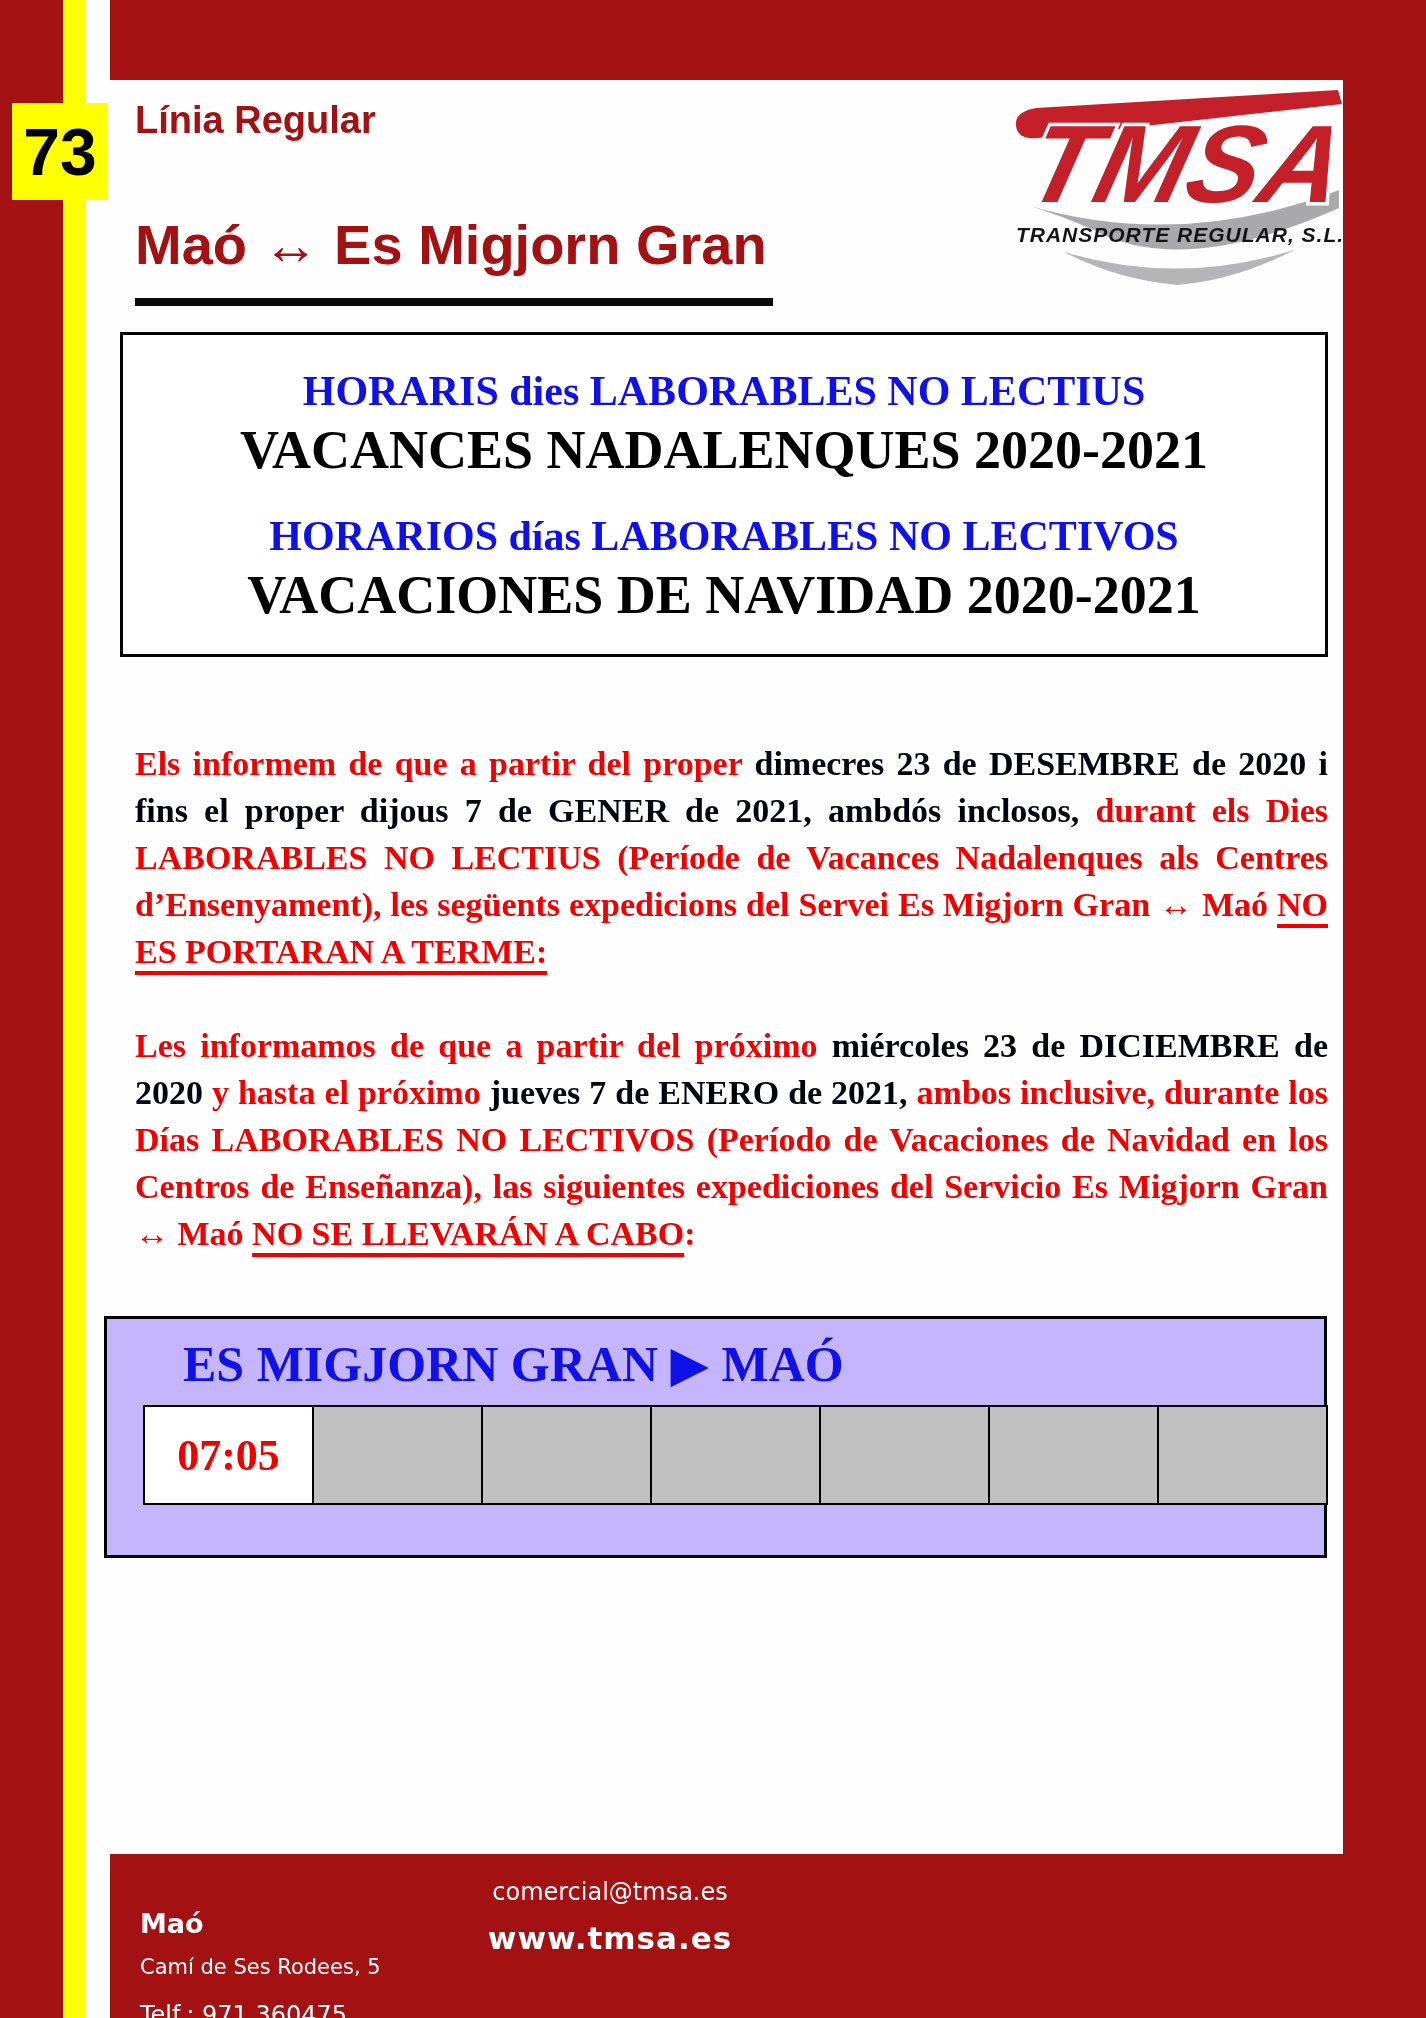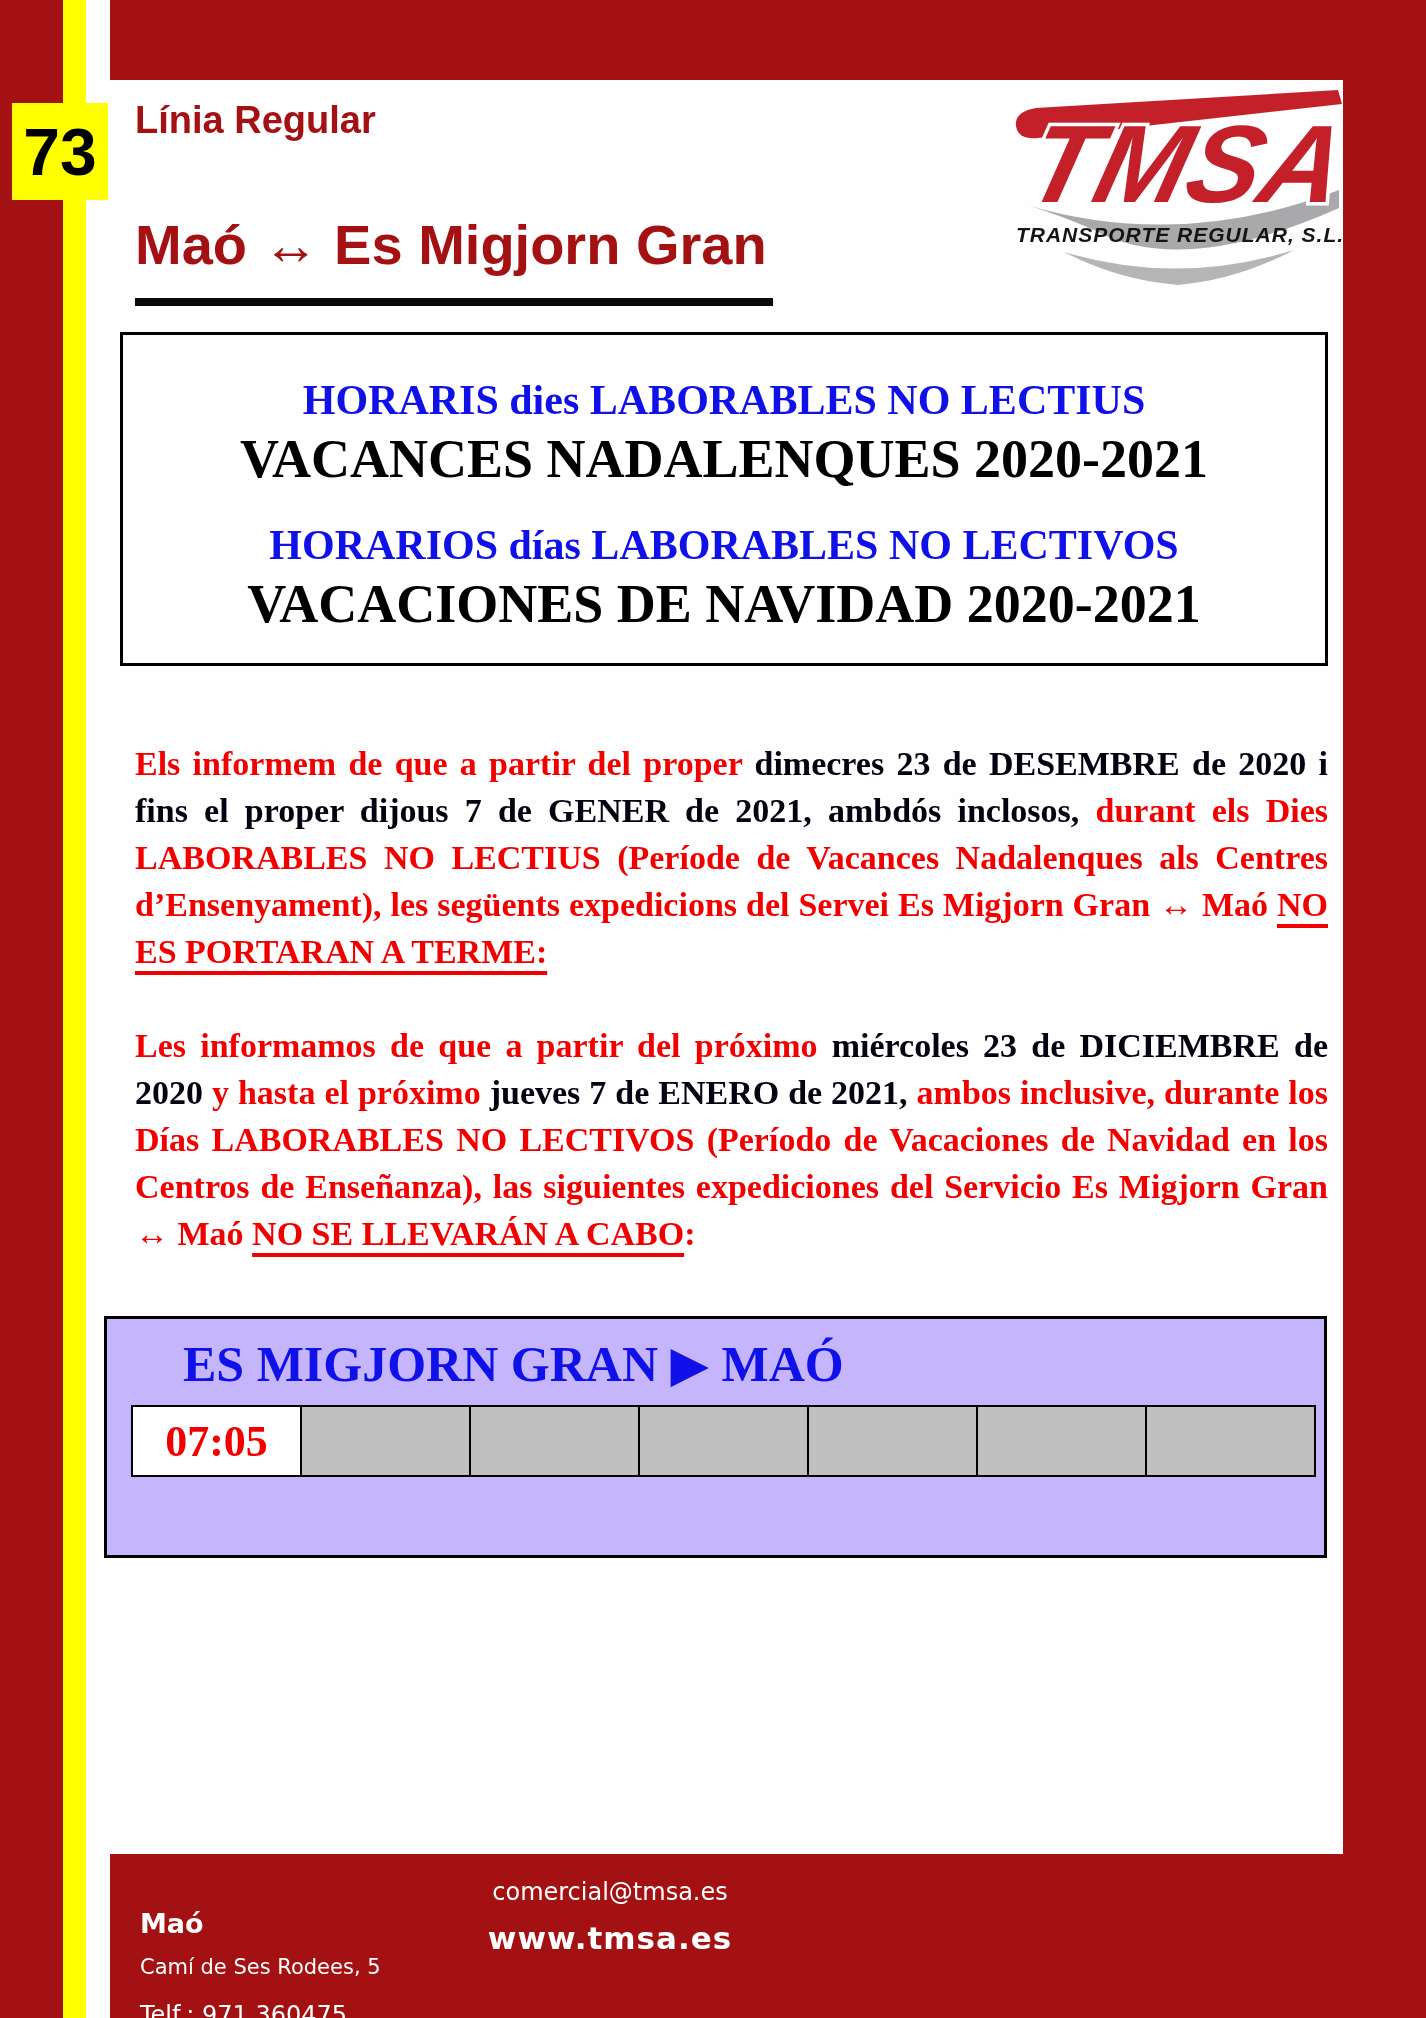--- a/index.html
+++ b/index.html
@@ -33,41 +33,41 @@
   .title-line1{font-size:38px;line-height:1.1;}
   .route-title{position:absolute;left:135px;top:212px;color:var(--darkred);
     font-family:Liberation Sans, sans-serif;font-weight:bold;font-size:56px;white-space:nowrap;}
   .title-underline{position:absolute;left:135px;top:298px;width:638px;height:8px;background:#0a0a0a;}
 
   
   .logo{position:absolute;left:1002px;top:80px;width:345px;height:205px;}
 
   
   .notice-box{position:absolute;left:120px;top:332px;width:1208px;border:3px solid #000;
-    text-align:center;padding:39px 10px 26px 10px;background:#fff;}
+    text-align:center;padding:30px 10px 26px 10px;background:#fff;}
   .nb-blue{color:var(--textblue);font-weight:bold;font-size:42px;line-height:1.25;}
   .nb-black{color:#000;font-weight:bold;font-size:54px;line-height:1.2;}
   .nb-gap{margin-top:28px;}
 
   
   .para{position:absolute;left:135px;width:1193px;text-align:justify;
     font-weight:bold;font-size:34px;line-height:47px;}
   .para-ca{top:706px;}
   .para-es{top:988px;}
   .seg-red{color:var(--textred);}
   .seg-black{color:#020210;}
   .seg-underline{color:var(--textred);text-decoration:underline;
     text-decoration-thickness:4px;text-underline-offset:8px;}
 
   
   .timetable-box{position:absolute;left:104px;top:1316px;width:1223px;height:242px;
     border:3px solid #000;background:#c4b5fd;padding-left:48px;}
   .timetable-title{margin:16px 0 0 28px;color:var(--textblue);font-weight:bold;
     font-size:50px;white-space:nowrap;font-family:"Liberation Serif","DejaVu Sans",serif;}
-  .timetable-row{position:absolute;left:24px;top:86px;width:1185px;height:72px;
+  .timetable-row{position:absolute;left:36px;top:86px;width:1185px;height:100px;
     display:flex;border:2px solid #000;}
   .tt-cell{flex:1;border-right:2px solid #000;display:flex;align-items:center;justify-content:center;}
   .tt-cell:last-child{border-right:none;}
   .tt-time{background:#fff;color:var(--textred);font-weight:bold;font-size:44px;}
   .tt-empty{background:var(--cellgray);}
 
   
   .footer{position:absolute;left:110px;right:0;top:1854px;bottom:0;background:var(--darkred);
     color:#fff;font-family:"DejaVu Sans","Liberation Sans",sans-serif;}
   .footer-left{position:absolute;left:30px;top:22px;margin-top:32px;}

